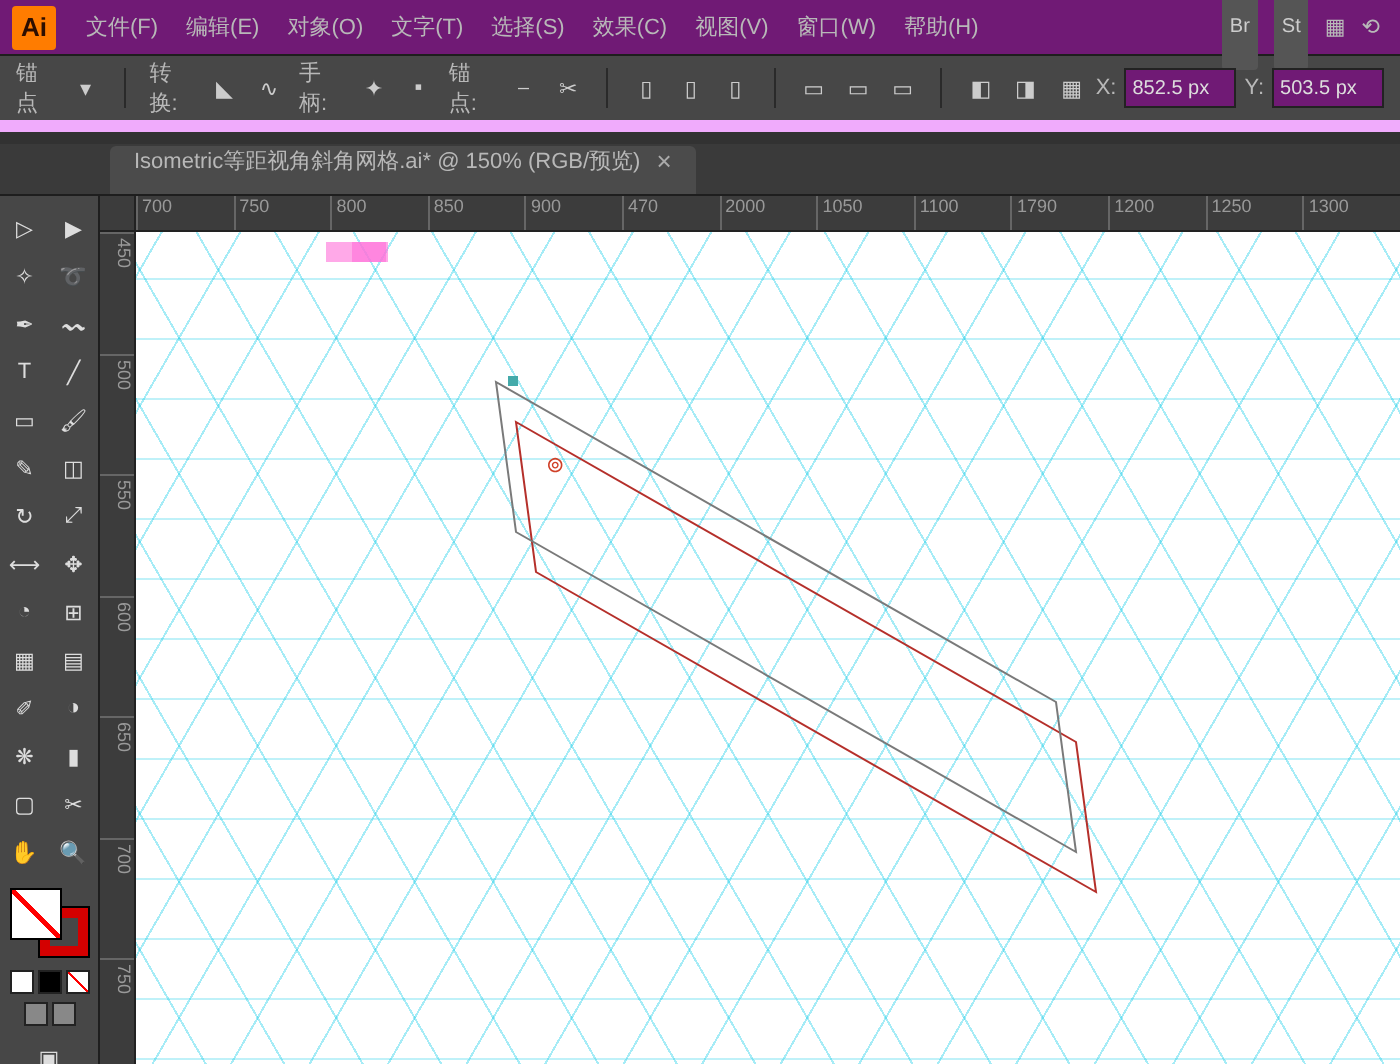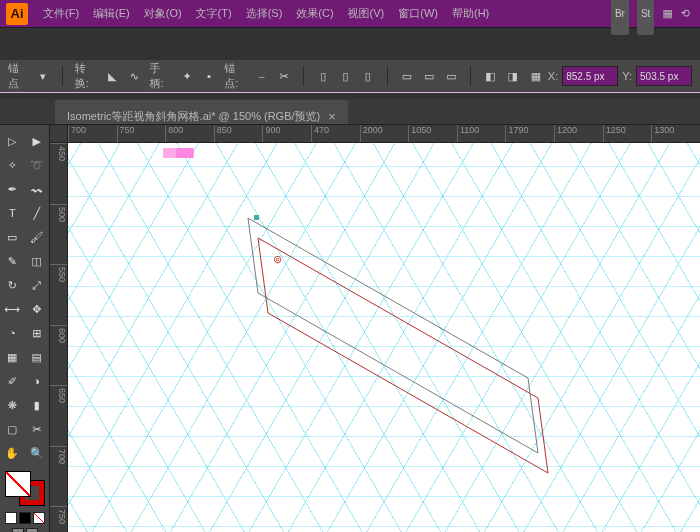--- a/index.html
+++ b/index.html
@@ -4,30 +4,30 @@
 <style>
   * { margin: 0; padding: 0; box-sizing: border-box; font-family: "Microsoft YaHei", sans-serif; }
   body { width: 700px; height: 532px; background: #323232; color: #b8b8b8; font-size: 11px; overflow: hidden; }
   
   .menubar { display: flex; align-items: center; height: 28px; background: #701a75; border-bottom: 1px solid #1e1e1e; padding-left: 6px; }
   .ai-logo { width: 22px; height: 22px; background: #ff7c00; color: #2d0e00; font-weight: bold; display: flex; align-items: center; justify-content: center; font-size: 13px; margin-right: 8px; border-radius: 2px; }
   .menubar .menu-item { padding: 0 7px; cursor: pointer; }
   .menubar .right-icons { margin-left: auto; display: flex; align-items: center; gap: 8px; padding-right: 10px; }
   .right-icons .ricon { background:#555; color:#ccc; padding:16px 4px; font-size:10px; border-radius:2px; }
   
-  .controlbar { height: 30px; background: #474747; border-bottom: 1px solid #f0abfc; display: flex; align-items: center; padding: 16px 8px; gap: 8px; font-size: 11px; margin-top: 32px; }
+  .controlbar { height: 30px; background: #474747; border-bottom: 6px solid #f0abfc; display: flex; align-items: center; padding: 16px 8px; gap: 8px; font-size: 11px; }
   .controlbar .sep { width:1px; height:20px; background:#2a2a2a; margin:0 4px; }
   .controlbar .cbicon { width:16px; height:16px; display:inline-flex; align-items:center; justify-content:center; color:#ccc; }
   .coord-group { margin-left:auto; display:flex; align-items:center; gap:4px; }
   .coord-input { width:56px; height:20px; background:#701a75; border:1px solid #222; color:#ddd; font-size:10px; padding:0 3px; }
   
   .space { height: 6px; background:#323232; }
   
   .tabbar { height: 26px; background: #3a3a3a; border-bottom: 1px solid #1e1e1e; display: flex; align-items: flex-end; padding-left: 55px; }
-  .doctab { height: 24px; background: #4b4b4b; padding: 0 12px; display: flex; align-items: flex-end; gap: 8px; border-top-left-radius:3px; border-top-right-radius:3px; }
+  .doctab { height: 24px; background: #4b4b4b; padding: 0 12px; display: flex; align-items: flex-start; gap: 8px; border-top-left-radius:3px; border-top-right-radius:3px; }
   .doctab .close { font-size: 13px; cursor:pointer; color:#aaa; }
   
   .workarea { display: flex; height: calc(532px - 28px - 30px - 6px - 26px); }
   
   .toolbox { width: 50px; background: #474747; border-right: 1px solid #1e1e1e; padding-top: 4px; display: flex; flex-direction: column; align-items: center; gap:0; }
   .tool-row { display:flex; width:100%; }
   .tool { width:25px; height:24px; display:flex; align-items:center; justify-content:center; color:#ddd; cursor:pointer; }
   .swatches { margin-top: 6px; position: relative; width: 40px; height: 40px; }
   .sw-fill { position:absolute; top:0; left:0; width:26px; height:26px; background:#fff; border:1px solid #000; }
   .sw-fill::after { content:""; position:absolute; left:0; top:0; width:100%; height:100%; background:linear-gradient(to top right, transparent 46%, red 46%, red 54%, transparent 54%); }

